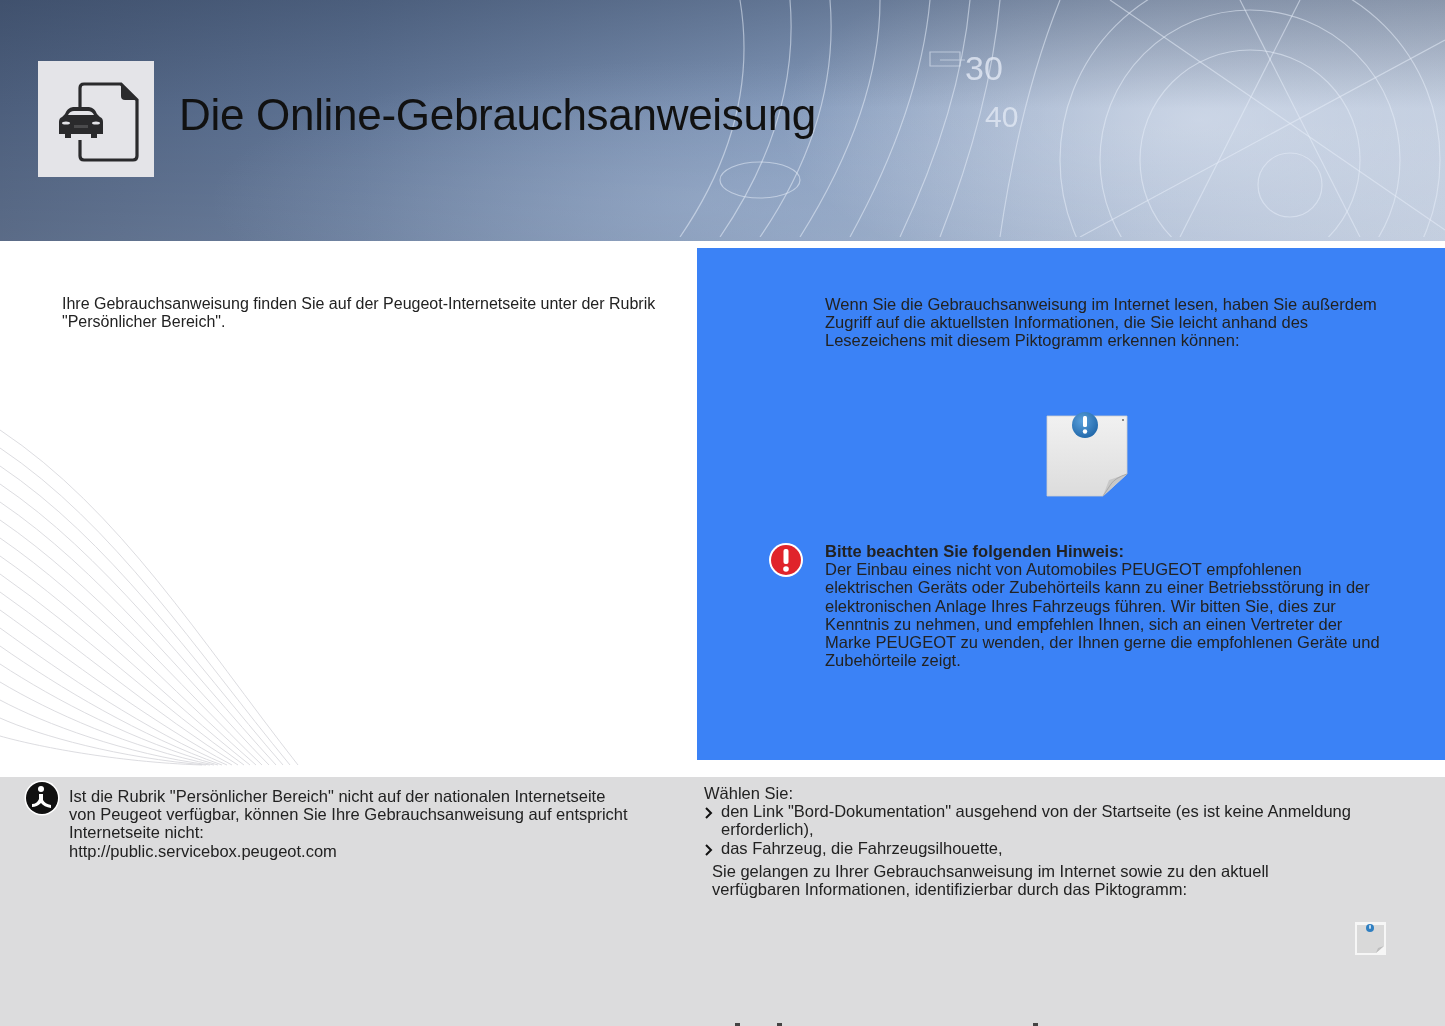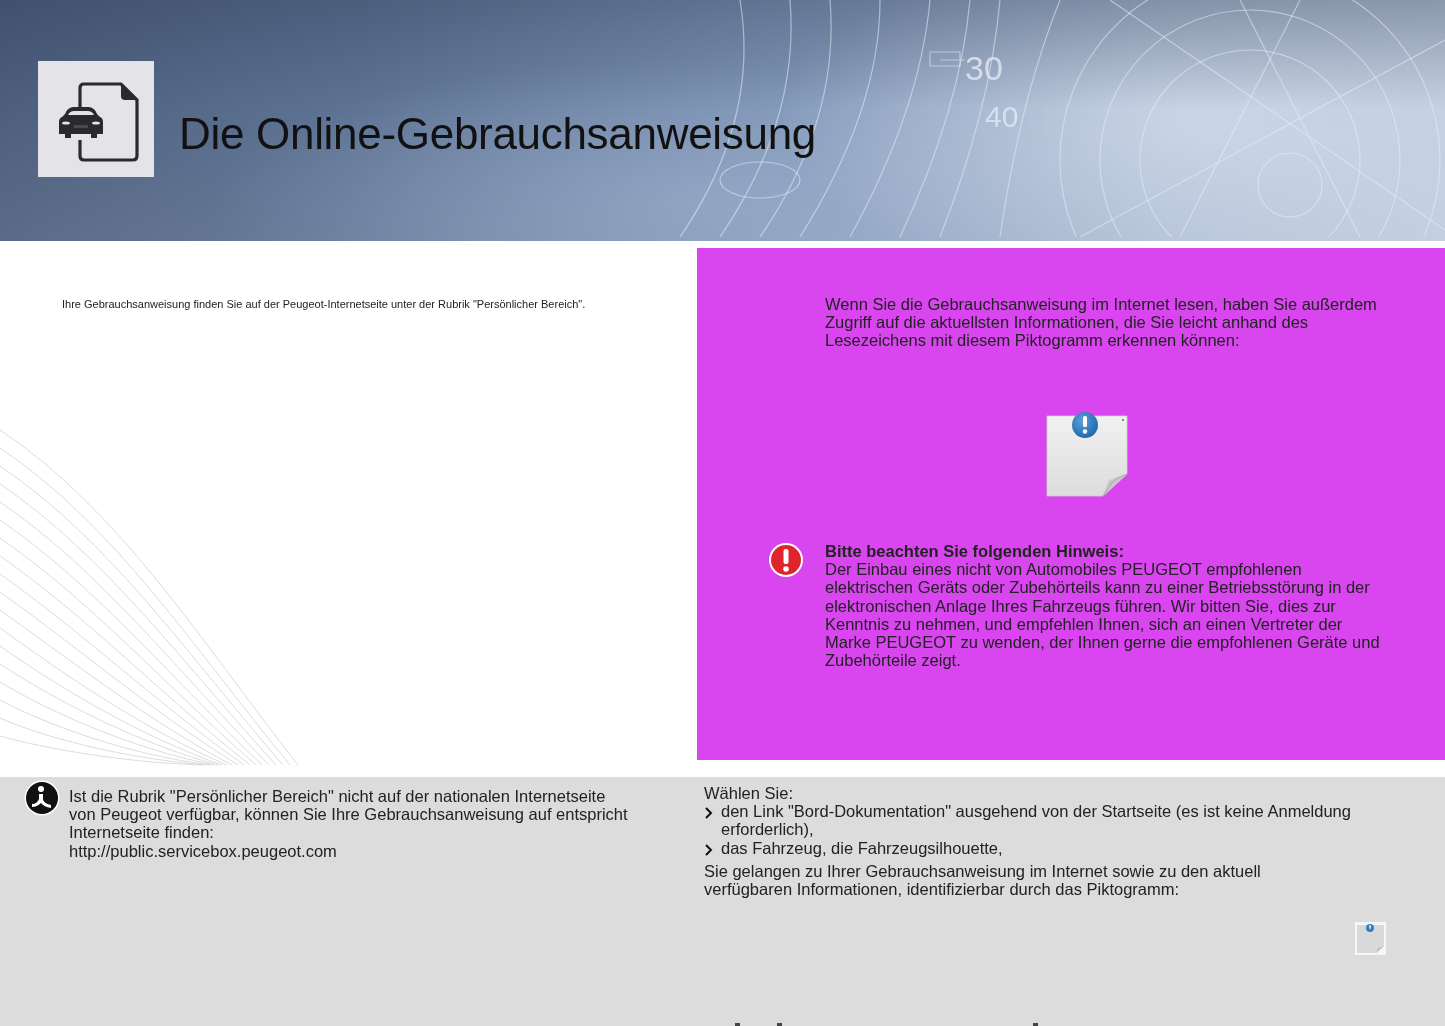--- a/index.html
+++ b/index.html
@@ -22,34 +22,34 @@
     .banner svg.drawing { position: absolute; left: 0; top: 0; }
 
     .header-icon-box {
       position: absolute; left: 38px; top: 61px; width: 116px; height: 116px;
       background: #e4e4e8;
       display: flex; align-items: center; justify-content: center;
     }
     .page-title {
       position: absolute; left: 179px; top: 90px;
       font-size: 44px; font-weight: normal; color: #111;
-      letter-spacing: -0.3px; white-space: nowrap; margin-top: 19px;
+      letter-spacing: -0.3px; white-space: nowrap;
     }
 
     
     .left-intro {
       position: absolute; left: 62px; top: 295px; width: 600px;
-      font-size: 11px; line-height: 18px; color: #222;
+      font-size: 16px; line-height: 18px; color: #222;
     }
     .swoosh { position: absolute; left: 0; top: 420px; }
 
     
     .grey-box {
       position: absolute; left: 697px; top: 248px; width: 748px; height: 512px;
-      background: #d946ef;
+      background: #3b82f6;
     }
     .grey-intro {
       position: absolute; left: 128px; top: 47px; width: 560px;
       font-size: 16.5px; line-height: 18px; color: #222;
     }
     .bookmark-big { position: absolute; left: 348px; top: 160px; }
     .warning-icon { position: absolute; left: 71px; top: 294px; }
     .warning-text {
       position: absolute; left: 128px; top: 294px; width: 560px;
       font-size: 16.5px; line-height: 18.2px; color: #222;
@@ -68,21 +68,21 @@
     }
     .steps {
       position: absolute; left: 704px; top: 7px; width: 700px;
       font-size: 16.5px; line-height: 18.2px; color: #222;
     }
     .steps ul { list-style: none; }
     .steps li { position: relative; padding-left: 17px; }
     .steps li .chev {
       position: absolute; left: 0; top: 1px; width: 10px; height: 18px;
     }
-    .steps .outro { margin-top: 5px; width: 620px; }
+    .steps .outro { margin-top: 5px; width: 620px; margin-left: 8px; }
     .bookmark-small { position: absolute; left: 1355px; top: 145px; }
     .bottom-marks { position: absolute; left: 0; bottom: 0; width: 1445px; height: 4px; }
   </style>
 </head>
 <body>
 
 <div class="banner">
   <div class="banner-shade"></div>
   <svg class="drawing" width="1445" height="237" viewBox="0 0 1445 237">
     <g fill="none" stroke="#e6edf7" stroke-opacity="0.55" stroke-width="1.2">
@@ -195,21 +195,21 @@
     <svg width="36" height="36" viewBox="0 0 36 36">
       <circle cx="18" cy="18" r="17.5" fill="#ffffff"></circle>
       <circle cx="18" cy="18" r="16" fill="#111"></circle>
       <circle cx="17" cy="9" r="3" fill="#fff"></circle>
       <path d="M 15 14 L 19 14 L 19 20 Q 21 24 27 25 L 27 28 Q 20 27 17 23 Q 13 27 8 27 L 8 24 Q 13 24 15 19 Z" fill="#fff"></path>
     </svg>
   </div>
   <div class="info-text">
     <div>Ist die Rubrik "Persönlicher Bereich" nicht auf der nationalen Internetseite</div>
     <div>von Peugeot verfügbar, können Sie Ihre Gebrauchsanweisung auf entspricht</div>
-    <div>Internetseite finden:</div>
+    <div>Internetseite nicht:</div>
     <div>http://public.servicebox.peugeot.com</div>
   </div>
 
   <div class="steps">
     <div>Wählen Sie:</div>
     <ul>
       <li>
         <svg class="chev" viewBox="0 0 10 18">
             <path d="M 2 5 L 7 10 L 2 15" fill="none" stroke="#111" stroke-width="2"></path>
           </svg>

